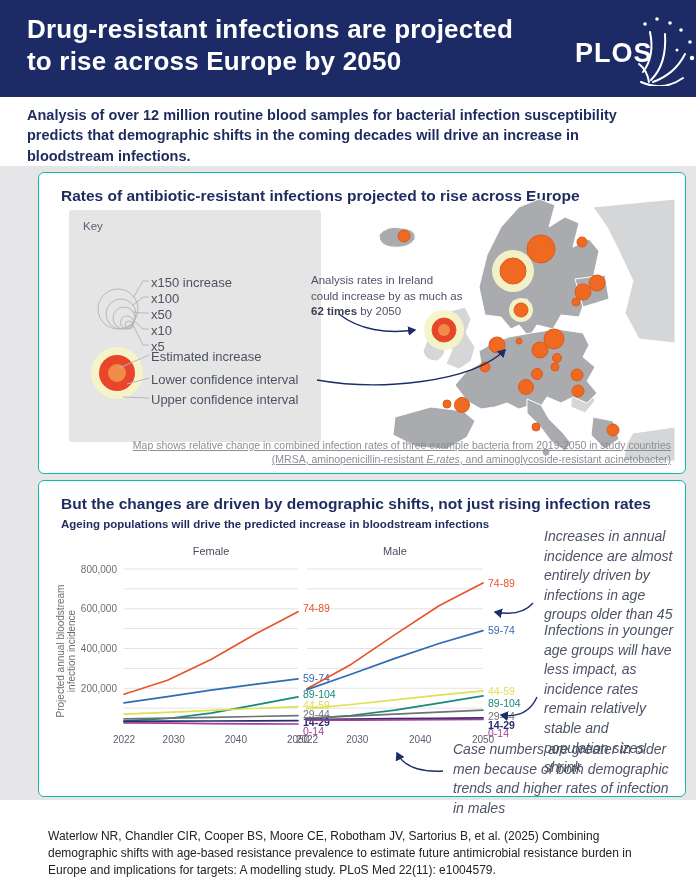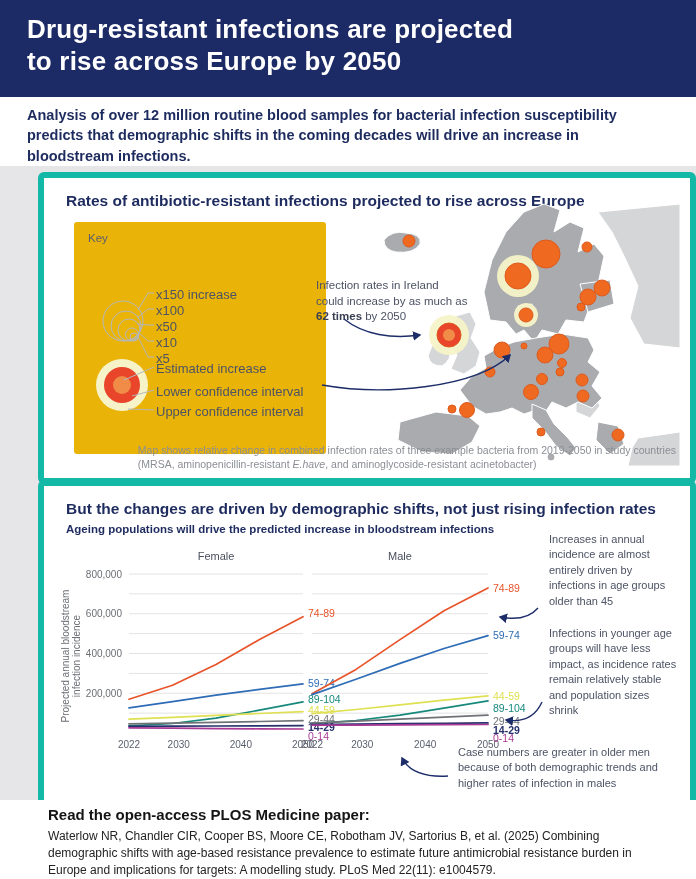--- a/index.html
+++ b/index.html
@@ -9,51 +9,72 @@
   .header{position:absolute;top:0;left:0;width:696px;height:97px;background:#1c2a66;}
   .header h1{position:absolute;left:27px;top:13px;margin:0;color:#fff;font-size:26px;
              line-height:1.24;font-weight:700;letter-spacing:.2px;white-space:pre-line;}
   .logo{position:absolute;right:16px;top:16px;width:105px;height:70px;color:#fff;}
   .logo .word{position:absolute;left:0;top:22px;font-size:27px;font-weight:600;letter-spacing:1px;}
   
   .intro{position:absolute;top:97px;left:0;width:696px;height:69px;background:#fff;}
   .intro p{position:absolute;left:27px;top:8px;width:620px;margin:0;color:#1d2b5f;
            font-size:14.5px;font-weight:700;line-height:1.4;}
   .grayband{position:absolute;top:166px;left:0;width:696px;height:634px;background:#e6e6e8;}
-  .card{position:absolute;background:#fff;border:6px solid #14b8a6;border-radius:6px;}
+  .card{position:absolute;background:#fff;border:1px solid #14b8a6;border-radius:6px;}
   #map-card{left:38px;top:172px;width:646px;height:300px;}
   #chart-card{left:38px;top:480px;width:646px;height:315px;}
   .panel-title{position:absolute;left:22px;top:14px;color:#1d2b5f;font-size:15.5px;font-weight:700;}
   
-  .keybox{position:absolute;left:30px;top:44px;width:252px;height:232px;background:#eab308;border-radius:3px;}
+  .keybox{position:absolute;left:30px;top:37px;width:252px;height:232px;background:#e5e5e5;border-radius:3px;}
   .keybox .khead{position:absolute;left:14px;top:10px;font-size:11.5px;color:#5a5f6e;}
   .keybox .ksub{position:absolute;left:27px;top:34px;width:180px;font-size:10.5px;font-weight:700;
                 color:#3a4052;line-height:1.3;}
   .klabel{position:absolute;left:82px;font-size:13px;color:#4d5365;white-space:nowrap;}
   
   .mapann{position:absolute;font-size:11.5px;color:#4d5365;line-height:1.35;z-index:4;}
   .mapann b{color:#3a4052;}
-  .caption{position:absolute;right:14px;bottom:7px;font-size:10.5px;
-           color:#8b8e94;line-height:1.35;z-index:4;}
+  .caption{position:absolute;right:14px;bottom:7px;text-align:right;font-size:10.5px;
+           color:#8b8e94;line-height:1.35;z-index:4;text-decoration:underline;}
   
   .subtitle{position:absolute;left:22px;top:37px;color:#1d2b5f;font-size:11.5px;font-weight:700;}
-  .chartann{position:absolute;font-size:11px;color:#4d5365;line-height:1.4;z-index:4;}
+  .chartann{position:absolute;font-size:14px;color:#4d5365;line-height:1.4;z-index:4;font-style:italic;}
   
   .footer{position:absolute;top:800px;left:0;width:696px;height:79px;background:#fff;}
   .footer h2{position:absolute;left:48px;top:6px;margin:0;font-size:15px;font-weight:700;color:#141414;}
   .footer p{position:absolute;left:48px;top:28px;width:614px;margin:0;font-size:12px;color:#232323;line-height:1.42;}
   svg{display:block;}
   .overlay{position:absolute;left:0;top:0;pointer-events:none;z-index:5;}
 </style>
 </head>
 <body>
 
 <div class="header">
   <h1>Drug-resistant infections are projected
 to rise across Europe by 2050</h1>
+  <div class="logo">
+    <span class="word">PLOS</span>
+    <svg width="60" height="70" viewBox="0 0 60 70" style="position:absolute;left:62px;top:0;">
+      <g stroke="#ffffff" stroke-width="2" fill="none" stroke-linecap="round">
+        <path d="M14,64 Q30,48 28,18"></path>
+        <path d="M6,56 Q18,40 13,16"></path>
+        <path d="M16,66 Q38,58 48,38"></path>
+        <path d="M12,66 Q10,54 2,48"></path>
+        <path d="M4,66 Q26,76 46,62"></path>
+      </g>
+      <g fill="#ffffff">
+        <circle cx="8" cy="8" r="1.8"></circle>
+          <circle cx="20" cy="3" r="1.8"></circle>
+        <circle cx="33" cy="7" r="1.8"></circle>
+          <circle cx="44" cy="14" r="1.8"></circle>
+        <circle cx="53" cy="26" r="1.8"></circle>
+          <circle cx="55" cy="42" r="2.2"></circle>
+        <circle cx="40" cy="34" r="1.5"></circle>
+      </g>
+    </svg>
+  </div>
 </div>
 
 <div class="intro">
   <p>Analysis of over 12 million routine blood samples for bacterial infection susceptibility predicts that demographic shifts in the coming decades will drive an increase in bloodstream infections.</p>
 </div>
 
 <div class="grayband"></div>
 
 <div class="card" id="map-card">
   <div class="panel-title">Rates of antibiotic-resistant infections projected to rise across Europe</div>
@@ -128,36 +149,36 @@
       <circle cx="242" cy="180" r="6" fill="#ef6a20" stroke="#dd5a1d" stroke-width="1"></circle>
       <circle cx="191" cy="192" r="7.5" fill="#ef6a20" stroke="#dd5a1d" stroke-width="1"></circle>
       <circle cx="243" cy="196" r="6" fill="#ef6a20" stroke="#dd5a1d" stroke-width="1"></circle>
       <circle cx="127" cy="210" r="7.5" fill="#ef6a20" stroke="#dd5a1d" stroke-width="1"></circle>
       <circle cx="112" cy="209" r="4" fill="#ef6a20" stroke="#dd5a1d" stroke-width="1"></circle>
       <circle cx="201" cy="232" r="4" fill="#ef6a20" stroke="#dd5a1d" stroke-width="1"></circle>
       <circle cx="278" cy="235" r="6" fill="#ef6a20" stroke="#dd5a1d" stroke-width="1"></circle>
     </svg>
 
   <div class="mapann" style="left:272px;top:100px;width:152px;">
-    <span>Infection rates in Ireland could increase by as much as </span><b>62 times</b><span> by 2050</span>
+    <span>Analysis rates in Ireland could increase by as much as </span><b>62 times</b><span> by 2050</span>
   </div>
 
   <svg class="overlay" width="646" height="300" viewBox="0 0 646 300">
     <defs>
       <marker id="ah" markerWidth="7" markerHeight="7" refX="5" refY="3.5" orient="auto">
         <path d="M0,0 L6,3.5 L0,7 Z" fill="#1d2d69"></path>
       </marker>
     </defs>
     <path d="M300,141 C320,157 348,161 376,157" stroke="#1d2d69" stroke-width="1.4" fill="none" marker-end="url(#ah)"></path>
     <path d="M278,207 C340,218 432,210 466,177" stroke="#1d2d69" stroke-width="1.4" fill="none" marker-end="url(#ah)"></path>
   </svg>
 
   <div class="caption">
     <span>Map shows relative change in combined infection rates of three example bacteria from 2019-2050 in study countries</span><br>
-    <span>(MRSA, aminopenicillin-resistant </span><i>E.have</i><span>, and aminoglycoside-resistant acinetobacter)</span>
+    <span>(MRSA, aminopenicillin-resistant </span><i>E.rates</i><span>, and aminoglycoside-resistant acinetobacter)</span>
   </div>
 </div>
 
 <div class="card" id="chart-card">
   <div class="panel-title">But the changes are driven by demographic shifts, not just rising infection rates</div>
   <div class="subtitle">Ageing populations will drive the predicted increase in bloodstream infections</div>
 
   <svg id="charts-svg" width="505" height="218" viewBox="0 0 505 218" style="position:absolute;left:14px;top:58px;">
       <line x1="71" y1="169.125" x2="245" y2="169.125" stroke="#e3e3e5" stroke-width="1"></line>
       <line x1="71" y1="149.25" x2="245" y2="149.25" stroke="#e3e3e5" stroke-width="1"></line>
@@ -230,15 +251,14 @@
         <path d="M0,0 L6,3.5 L0,7 Z" fill="#1d2d69"></path>
       </marker>
     </defs>
     <path d="M494,122 Q482,136 456,131" stroke="#1d2d69" stroke-width="1.4" fill="none" marker-end="url(#ah2)"></path>
     <path d="M498,216 Q488,238 462,234" stroke="#1d2d69" stroke-width="1.4" fill="none" marker-end="url(#ah2)"></path>
     <path d="M404,290 Q368,292 358,272" stroke="#1d2d69" stroke-width="1.4" fill="none" marker-end="url(#ah2)"></path>
   </svg>
 </div>
 
 <div class="footer">
-  <h2>Read the open-access PLOS Medicine paper:</h2>
   <p>Waterlow NR, Chandler CIR, Cooper BS, Moore CE, Robotham JV, Sartorius B, et al. (2025) Combining demographic shifts with age-based resistance prevalence to estimate future antimicrobial resistance burden in Europe and implications for targets: A modelling study. PLoS Med 22(11): e1004579. https://doi.org/10.1371/journal.pmed.1004579</p>
 </div>
 
 </body></html>

